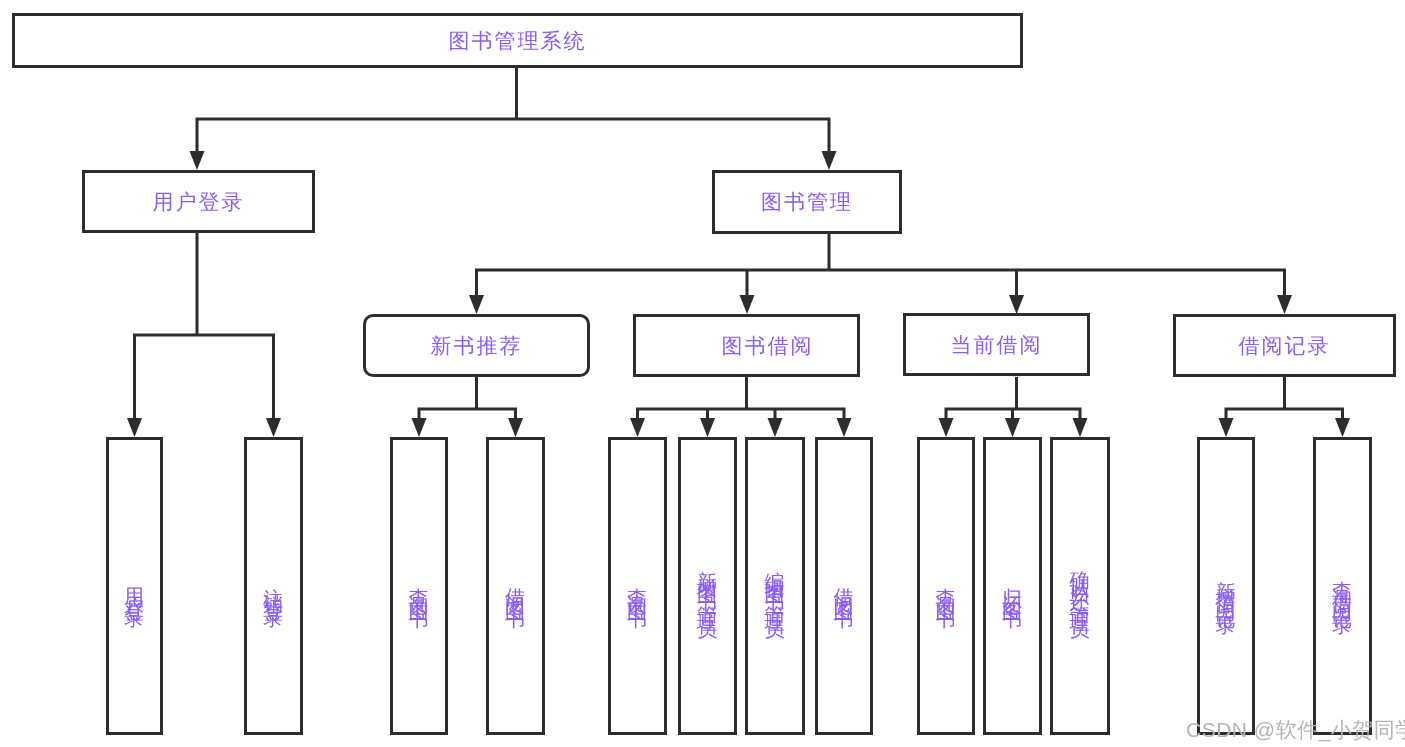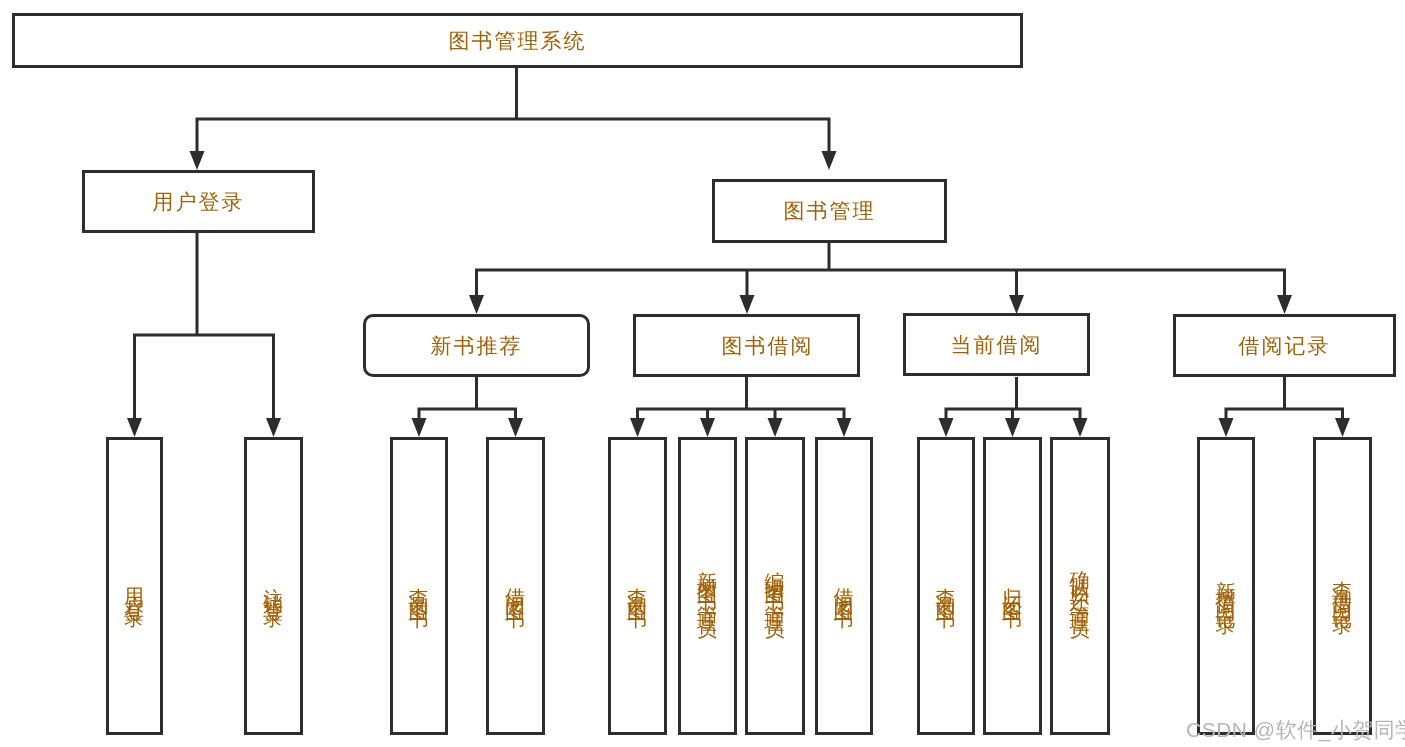--- a/index.html
+++ b/index.html
@@ -3,21 +3,21 @@
 <meta charset="utf-8">
 <style>
   html,body { margin:0; padding:0; background:#ffffff; }
   .canvas {
     position:relative; width:1405px; height:747px; background:#ffffff;
     font-family:"Liberation Sans", sans-serif; overflow:hidden;
   }
   .connector-layer { position:absolute; left:0; top:0; width:1405px; height:747px; z-index:0; }
   .node {
     position:absolute; box-sizing:border-box; background:#ffffff;
-    border:3px solid #2d2d2d; color:#a16207;
+    border:3px solid #2d2d2d; color:#8b5cf6;
     display:flex; align-items:center; justify-content:center;
     z-index:1; text-align:center;
   }
   .h-node { font-size:21px; letter-spacing:2px; white-space:nowrap; }
   .v-node span {
     writing-mode:vertical-rl; text-orientation:mixed;
     font-size:20px; letter-spacing:7px; line-height:1;
   }
   .watermark {
     position:absolute; left:1186px; top:716px; z-index:3;
@@ -72,21 +72,21 @@
              M1335 418 L1350 418 L1342.5 437 Z"></path>
   </svg>
 
   <div class="node h-node" style="left:12px; top:13px; width:1011px; height:55px;">
     <span>图书管理系统</span>
   </div>
 
   <div class="node h-node" style="left:82px; top:170px; width:233px; height:63px;">
     <span>用户登录</span>
   </div>
-  <div class="node h-node" style="left:712px; top:170px; width:235px; height:64px;margin-top:9px;">
+  <div class="node h-node" style="left:712px; top:170px; width:190px; height:64px;">
     <span>图书管理</span>
   </div>
 
   <div class="node h-node" style="left:363px; top:314px; width:227px; height:63px;border-radius:10px;">
     <span>新书推荐</span>
   </div>
   <div class="node h-node" style="left:633px; top:314px; width:227px; height:63px;padding-left:42px;">
     <span>图书借阅</span>
   </div>
   <div class="node h-node" style="left:903px; top:313px; width:187px; height:63px;">

